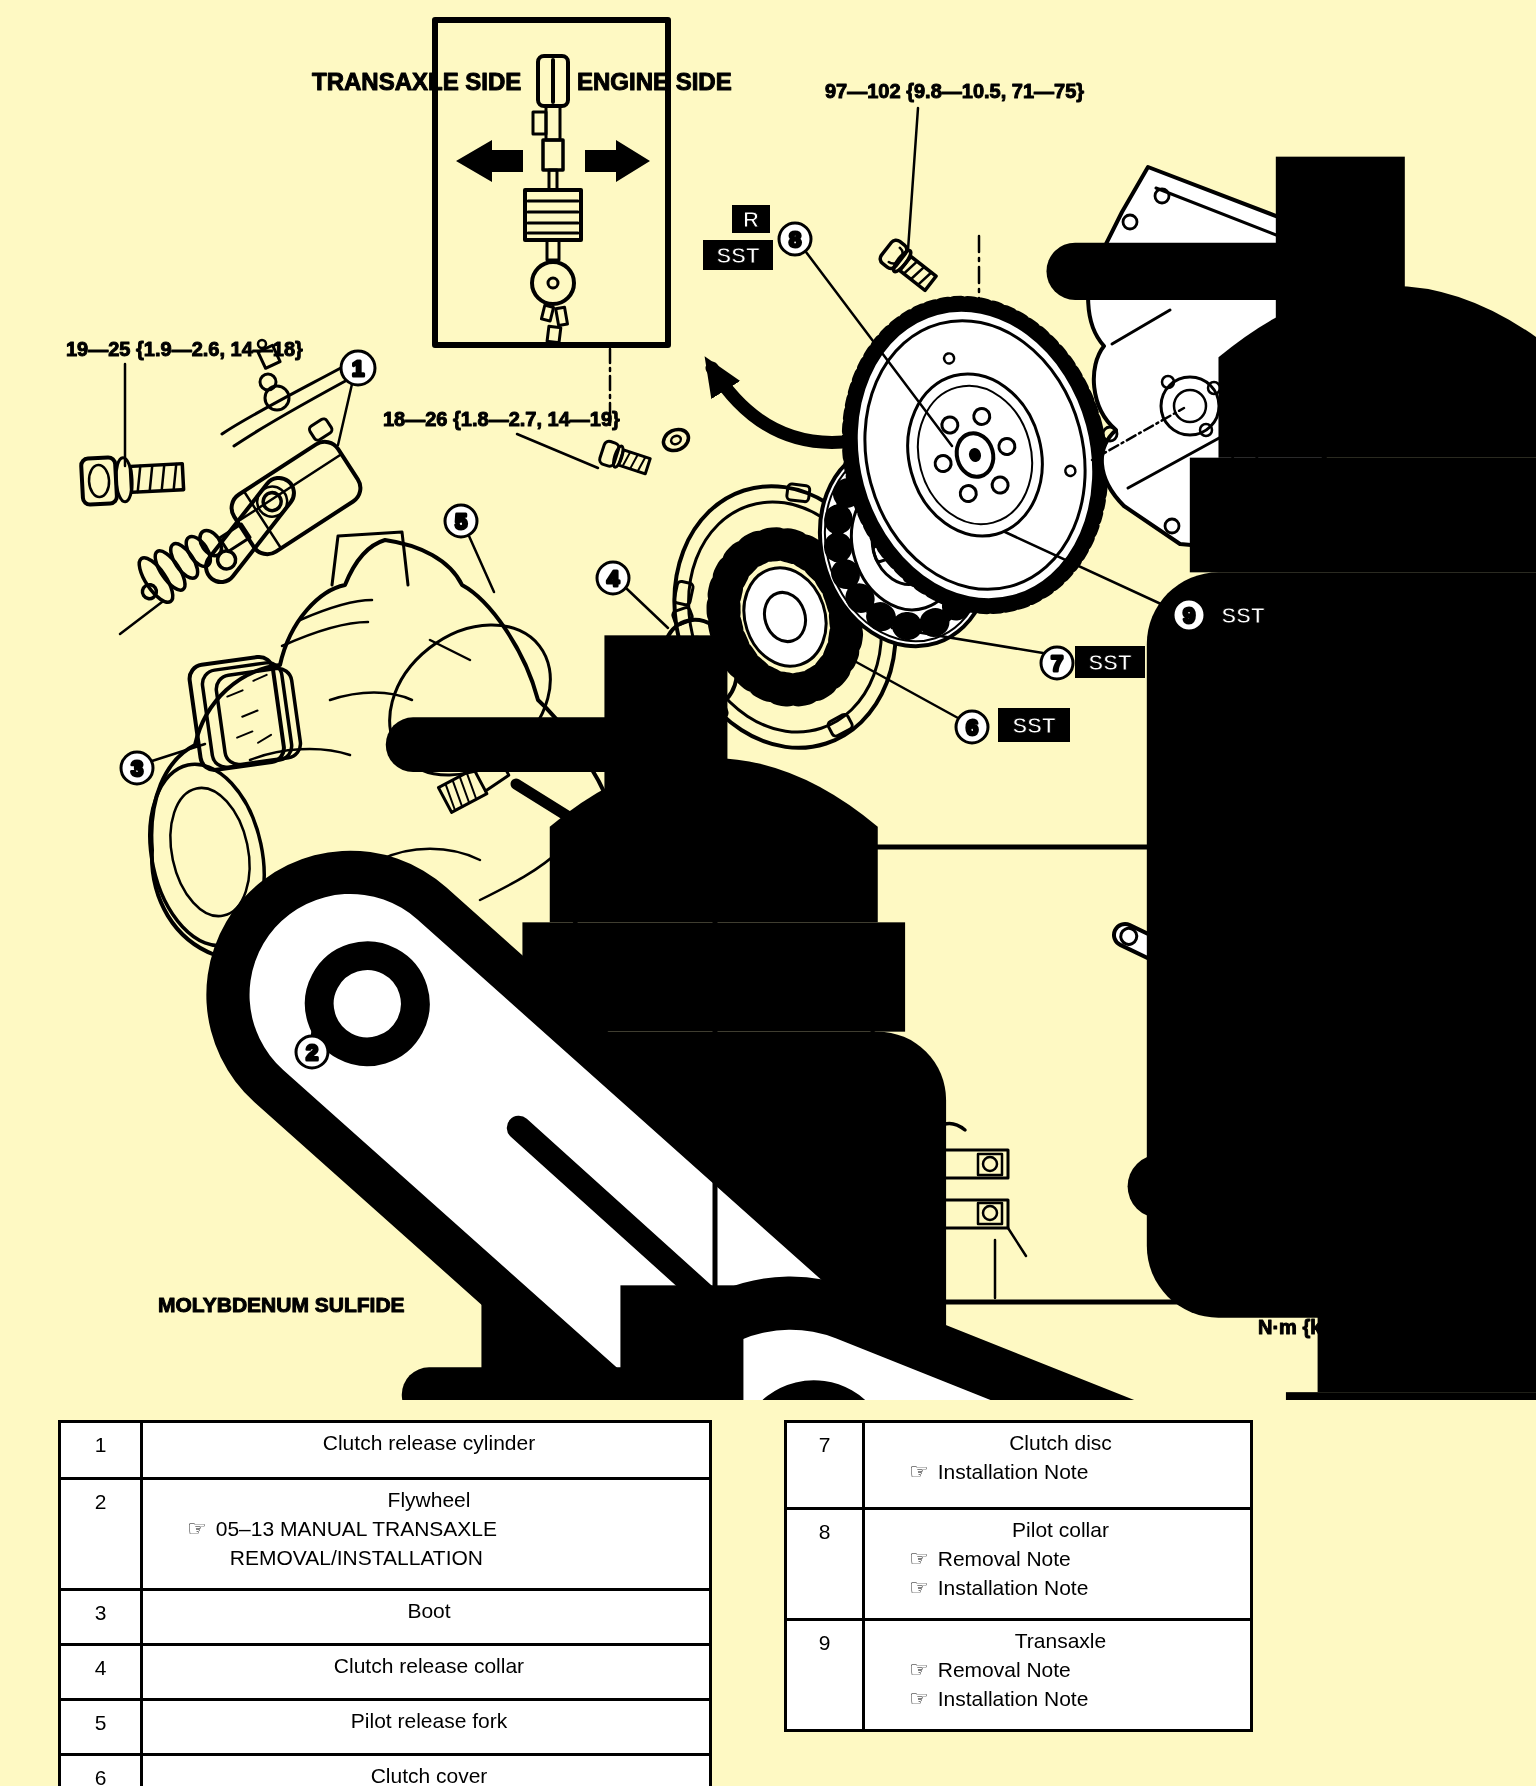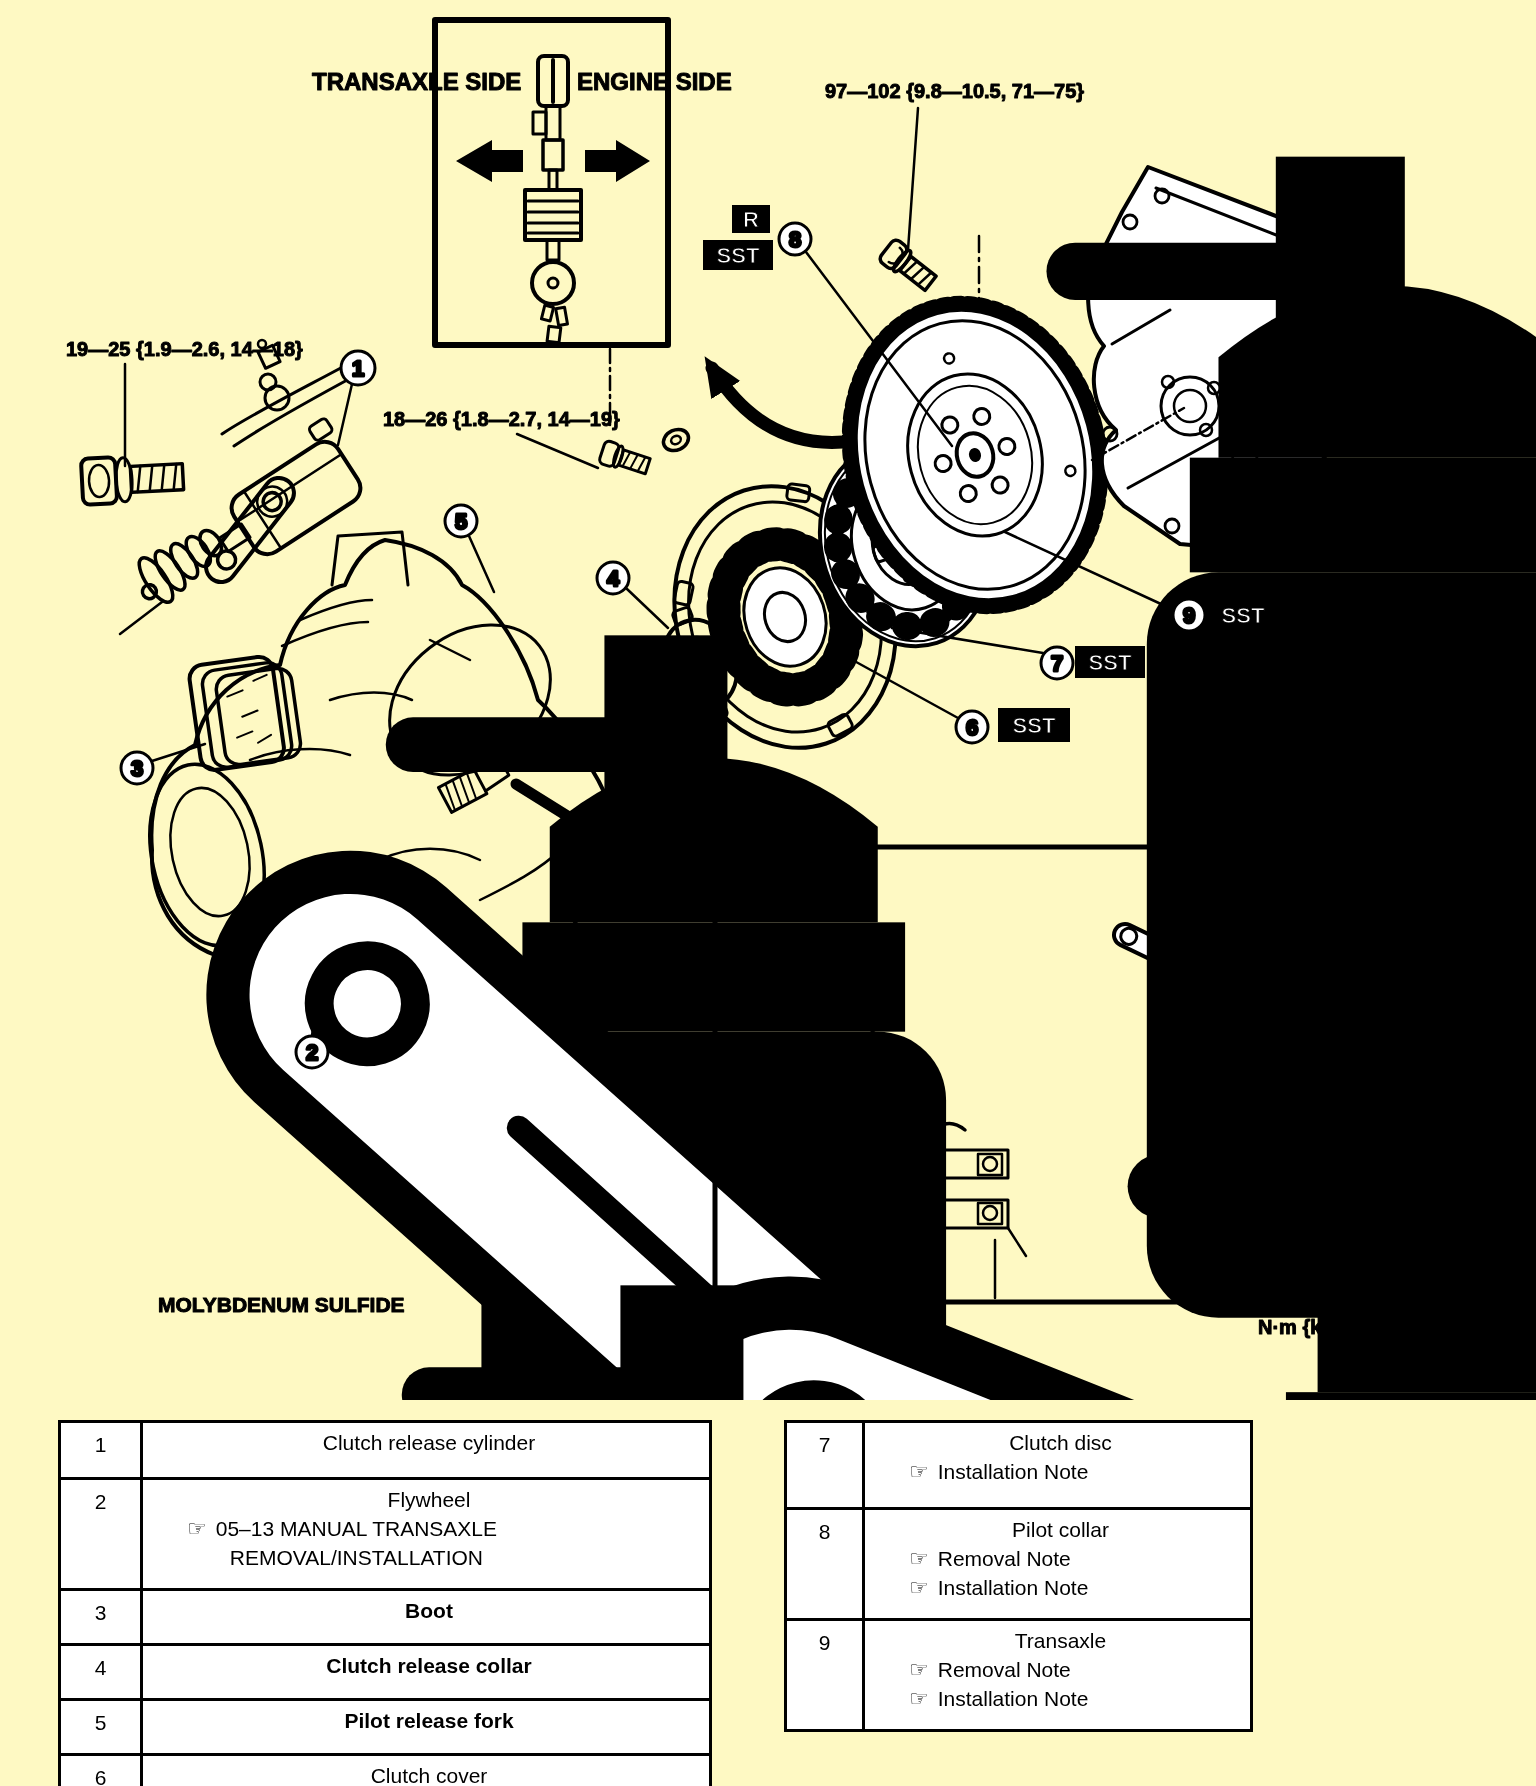--- a/index.html
+++ b/index.html
@@ -16,21 +16,21 @@
   .grease-txt{font-size:9px;fill:#fff;letter-spacing:1px;}
   
   .ptable{position:absolute;border-collapse:collapse;background:#fff;table-layout:fixed;}
   .ptable td{border:3px solid #000;vertical-align:top;font-size:21px;line-height:29px;
              padding:5px 8px;color:#000;text-align:center;}
   .ptable td.num{text-align:center;font-weight:normal;padding-top:7px;}
   .ptable .name{padding-left:6px;}
   .note{display:flex;align-items:flex-start;margin-left:36px;}
   .hand{font-family:"DejaVu Sans", sans-serif;font-size:22px;line-height:29px;margin-right:9px;}
   .note-text{white-space:pre-line;}
-  tr.h1 td{height:40px;font-weight:bold;} tr.h1f td{height:42px;} tr.h2 td{height:72px;} tr.h3 td{height:96px;}
+  tr.h1 td{height:40px;} tr.h1f td{height:42px;} tr.h2 td{height:72px;} tr.h3 td{height:96px;}
 </style>
 </head>
 <body>
 
 <div class="page">
 
 <svg width="1536" height="1400" viewBox="0 0 1536 1400" style="position:absolute;left:0;top:0;" fill="none" stroke="#000" stroke-linecap="round" stroke-linejoin="round">
 
   <defs>
     <pattern id="hatch" width="7" height="7" patternUnits="userSpaceOnUse" patternTransform="rotate(45)">

